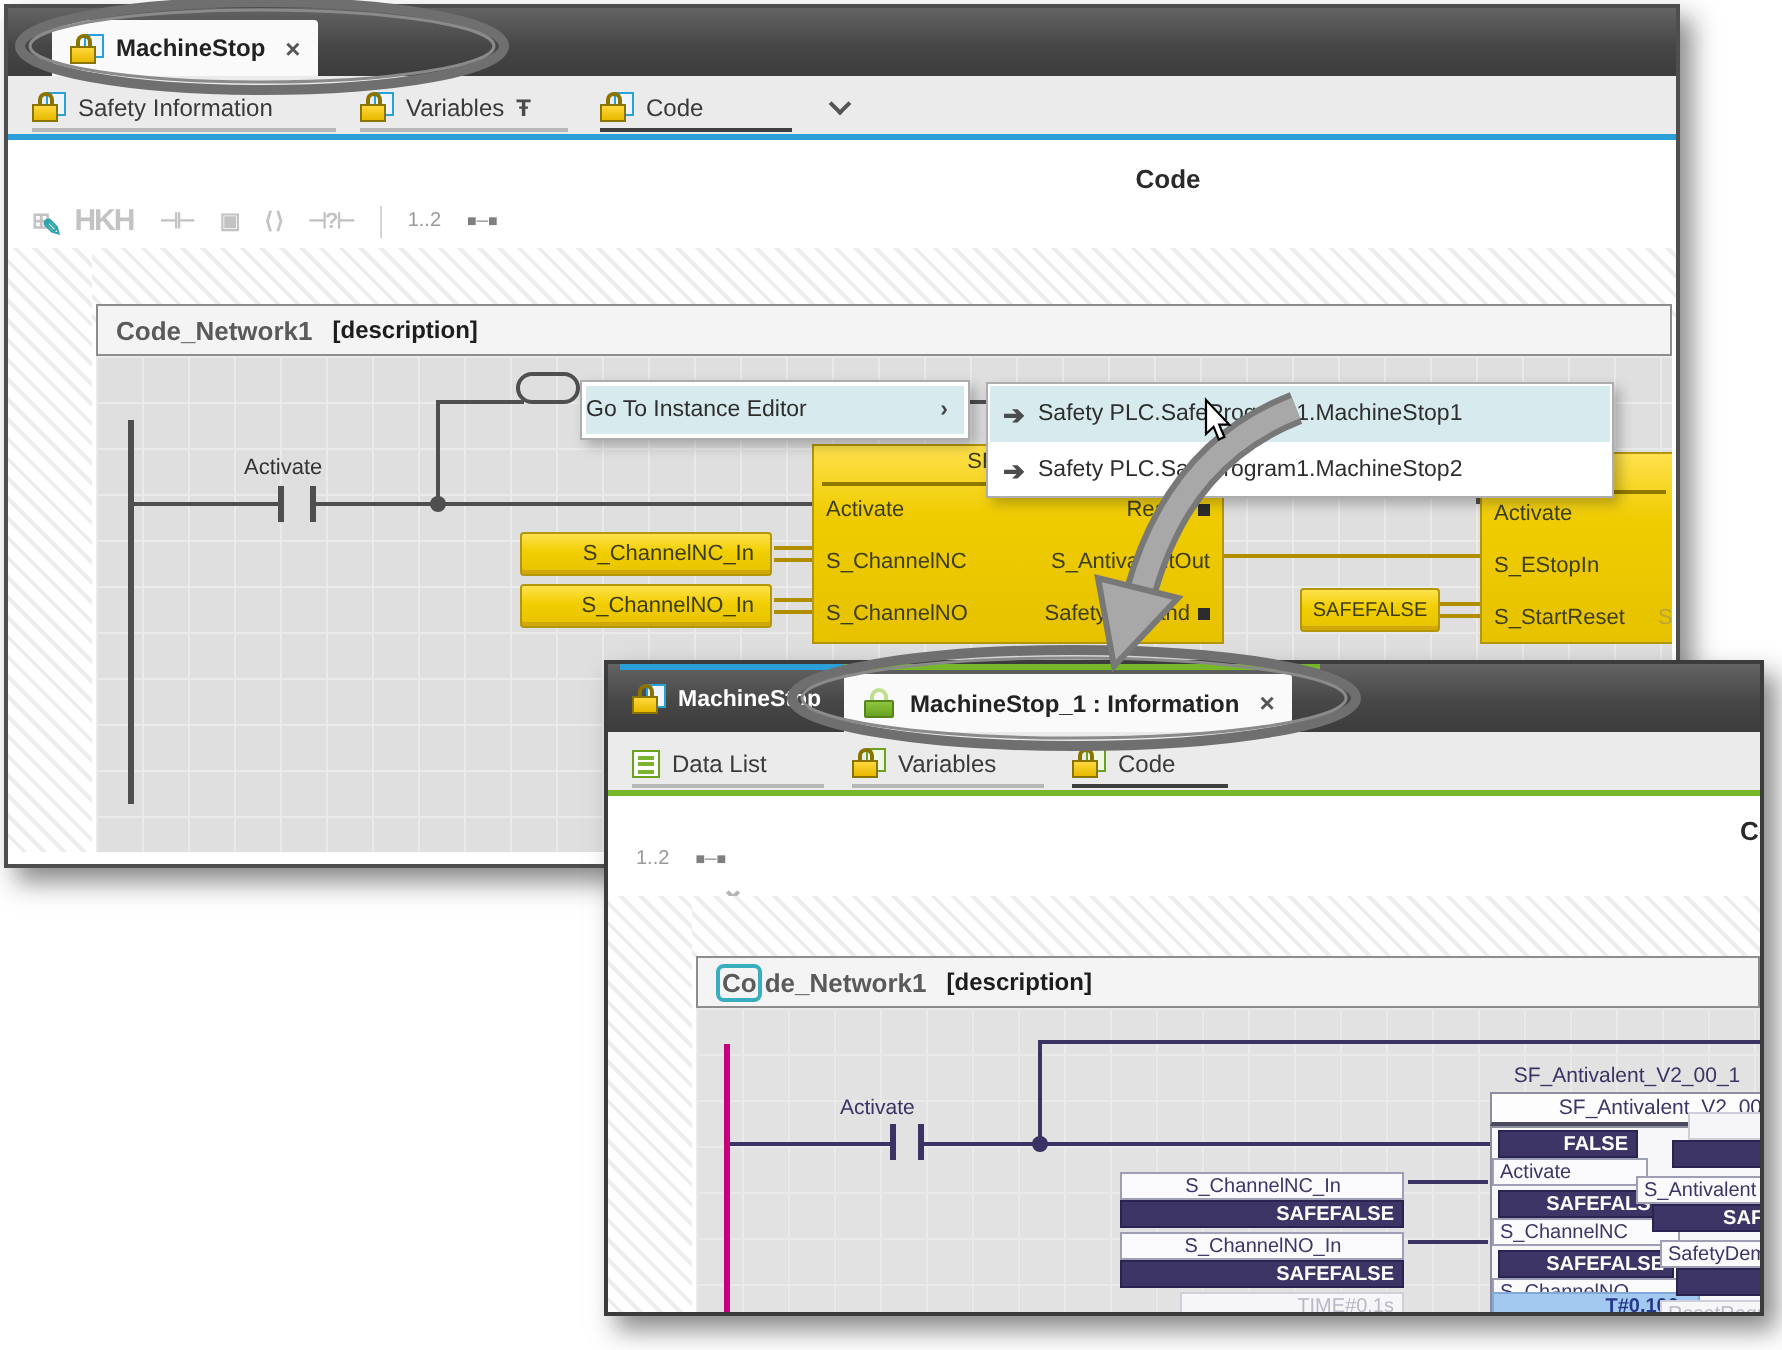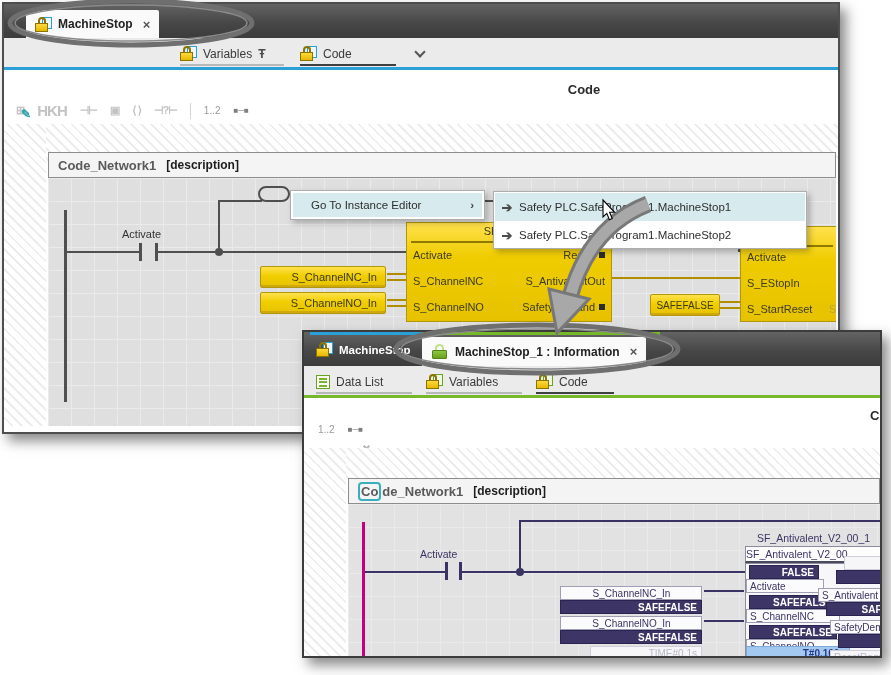--- a/index.html
+++ b/index.html
@@ -105,21 +105,21 @@
              font-size:10px; font-weight:bold; text-align:right; padding:1px 4px 0 2px;
              white-space:nowrap; overflow:hidden; }
   .pinbox { position:absolute; background:#fbfbfd; border:1px solid #9e9eb5; color:#3c3565;
             font-size:10px; padding:1px 2px 0 3px; white-space:nowrap; overflow:hidden; }
   .graybox { position:absolute; background:#f6f6f8; border:1px solid #cfcfda; color:#b9b9c6;
              font-size:10px; text-align:right; padding:1px 4px 0 2px; white-space:nowrap; overflow:hidden; }
   .bluebox { position:absolute; background:#a3c9f0; border:1px solid #7ea9d8; color:#273a8a;
              font-size:10px; font-weight:bold; text-align:right; padding:1px 4px 0 2px; white-space:nowrap; }
   .blockbody { position:absolute; background:#f7f7fa; border:1px solid #8d8da0; }
   .blockhead { position:absolute; background:#fdfdfe; border:1px solid #8d8da0;
-               border-bottom:2px solid #4a4a5e; text-align:left; font-size:10.5px;
+               border-bottom:2px solid #4a4a5e; text-align:right; font-size:10.5px;
                color:#3c3565; padding-top:1px; white-space:nowrap; overflow:hidden; }
 
   
   .ctx-menu { position:absolute; background:#fff; border:1px solid #adadad;
               box-shadow:3px 3px 6px rgba(0,0,0,.25); }
   .ctx-item { position:relative; height:100%; display:flex; align-items:center;
               font-size:11.5px; color:#2e2e2e; }
   .ctx-item.hl { background:#d7ebee; }
   .menu-row { position:relative; height:28px; display:flex; align-items:center;
               font-size:11.5px; color:#2e2e2e; }
@@ -140,20 +140,28 @@
       <span class="ic-lockdoc">
         <span class="doc"></span>
           <span class="shackle"></span>
           <span class="lockbody"></span>
       </span>
       <span>MachineStop</span>
       <span class="close">×</span>
     </div>
 
     <div class="subnav" style="top:34px; height:32px; border-bottom:3px solid #2b9fd8;">
+      <div class="subnav-item" style="left:12px; width:152px;">
+        <span class="ic-lockdoc">
+          <span class="doc"></span>
+            <span class="shackle"></span>
+            <span class="lockbody"></span>
+        </span>
+        <span>Safety Information</span>
+      </div>
       <div class="subnav-item" style="left:176px; width:104px;">
         <span class="ic-lockdoc">
           <span class="doc"></span>
             <span class="shackle"></span>
             <span class="lockbody"></span>
         </span>
         <span>Variables</span>
         <span class="pin-glyph">Ŧ</span>
       </div>
       <div class="subnav-item active" style="left:296px; width:96px;">
@@ -238,21 +246,21 @@
         <div class="btitle" style="text-align:left;">gencySt</div>
         <div class="pin" style="left:6px; top:24px;">Activate</div>
         <div class="pin" style="left:6px; top:50px;">S_EStopIn</div>
         <div class="pin" style="left:6px; top:76px;">S_StartReset</div>
         <div class="pin" style="left:88px; top:76px; color:#b8a43a;">Sa</div>
       </div>
     </div>
 
     <div class="ctx-menu" style="left:286px; top:186px; width:195px; height:30px; padding:2px;">
       <div class="ctx-item hl">
-        <span style="margin-left:18px;">Go To Instance Editor</span>
+        <span style="">Go To Instance Editor</span>
         <span style="position:absolute; right:8px; font-weight:bold; color:#444;">›</span>
       </div>
     </div>
 
     <div class="ctx-menu" style="left:489px; top:187px; width:314px; height:58px; padding:1px;">
       <div class="menu-row hl">
         <span class="menu-arrow">➔</span>
         <span>Safety PLC.SafeProgram1.MachineStop1</span>
       </div>
       <div class="menu-row">

